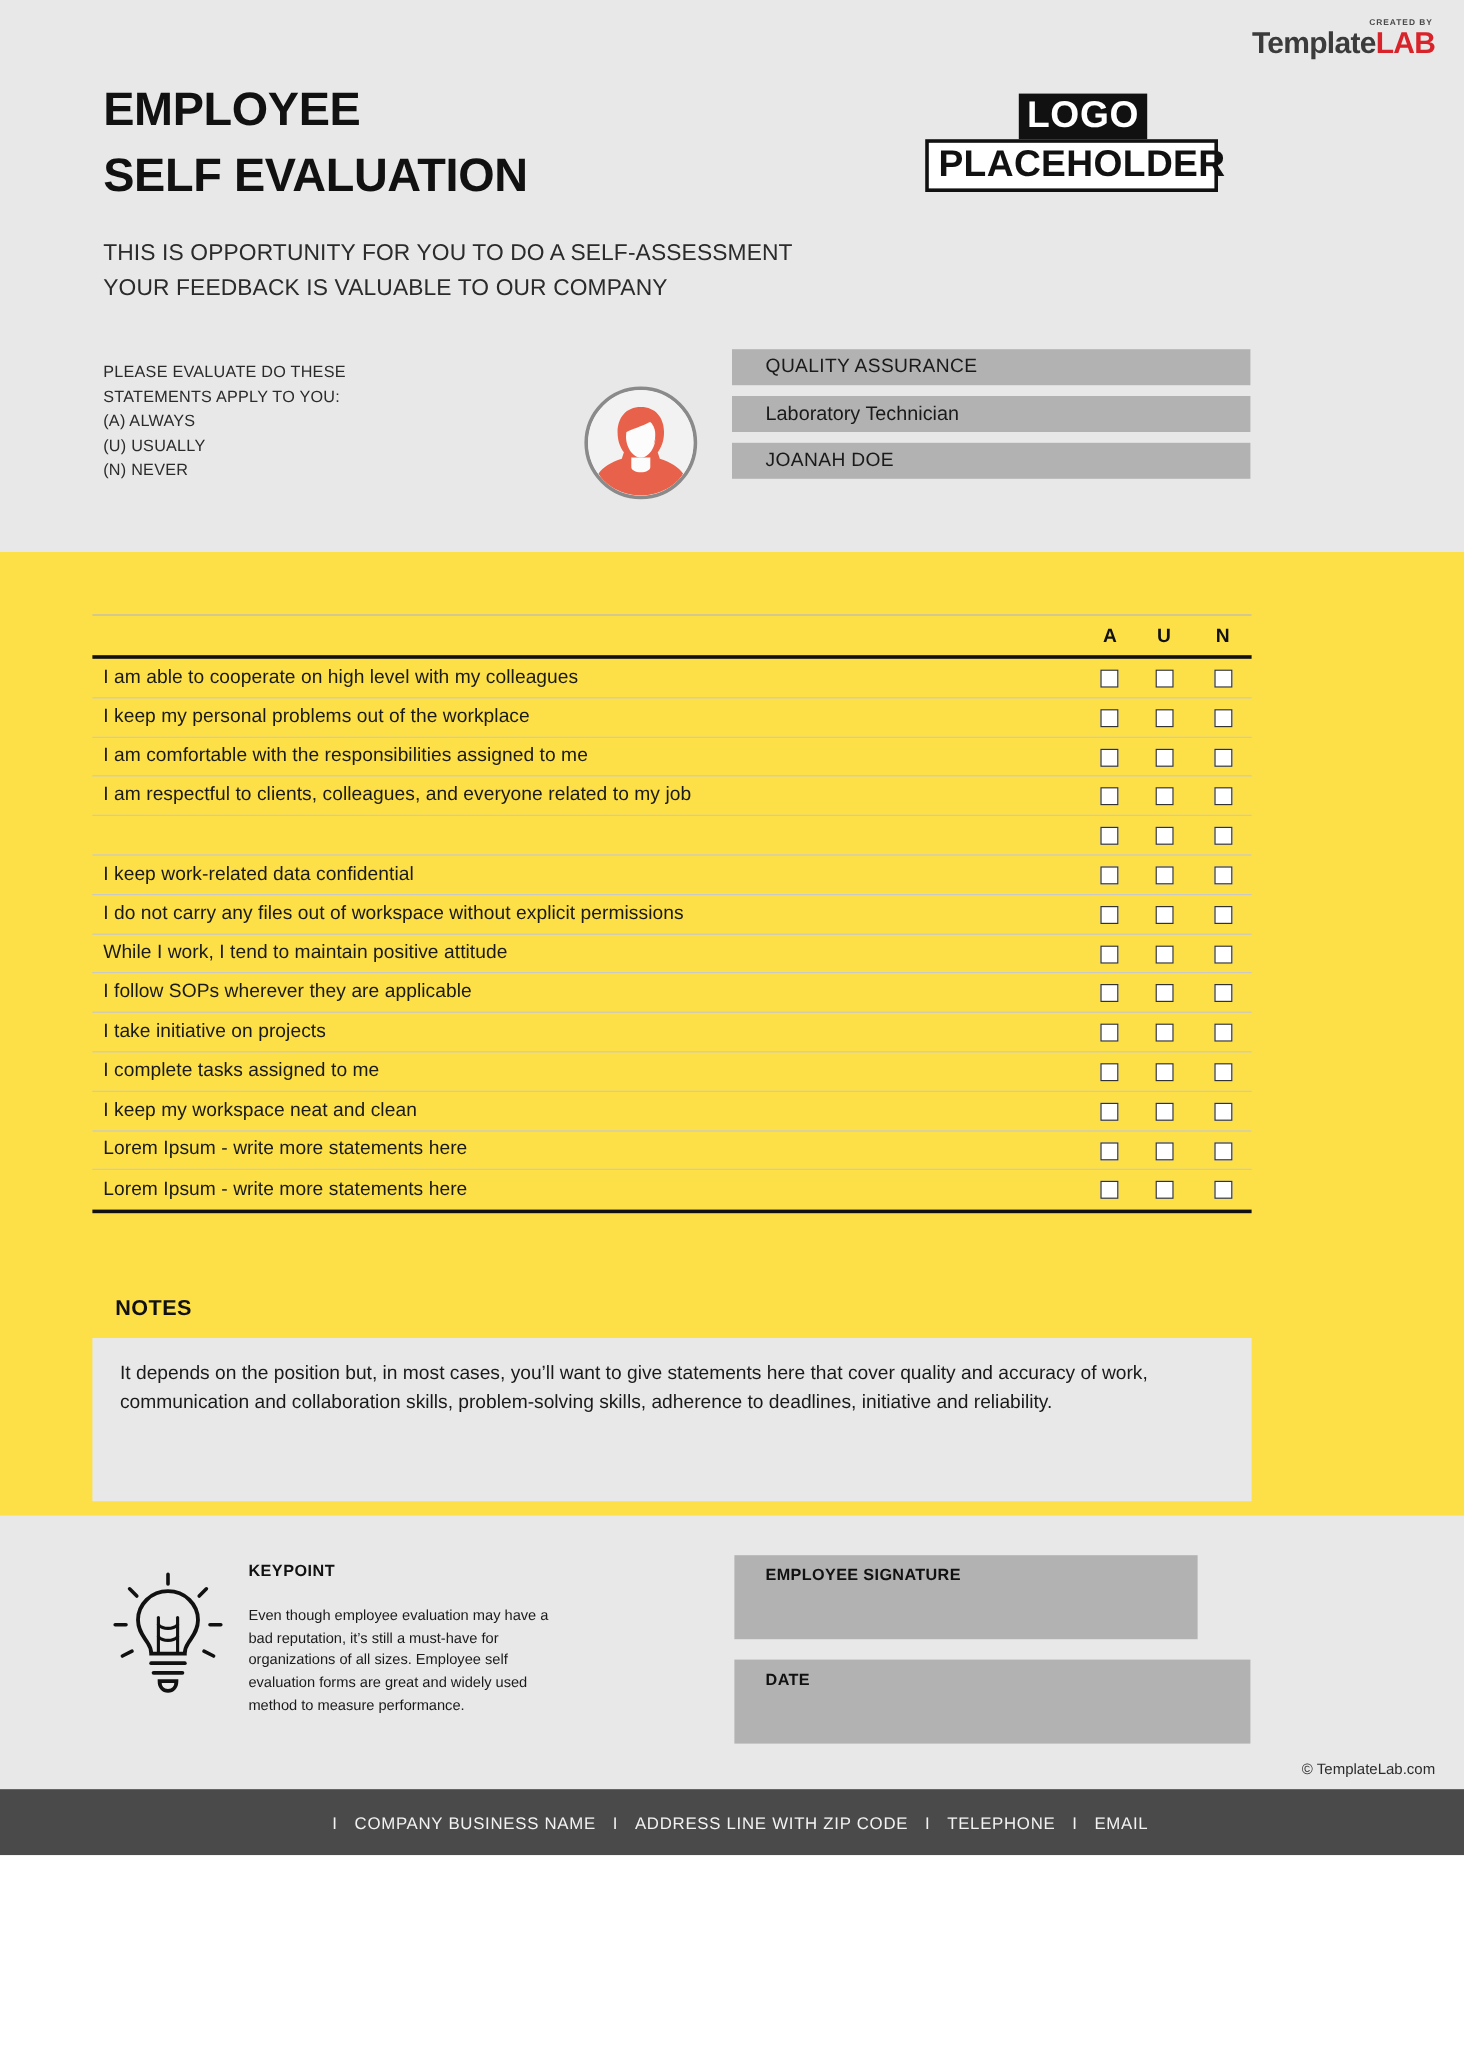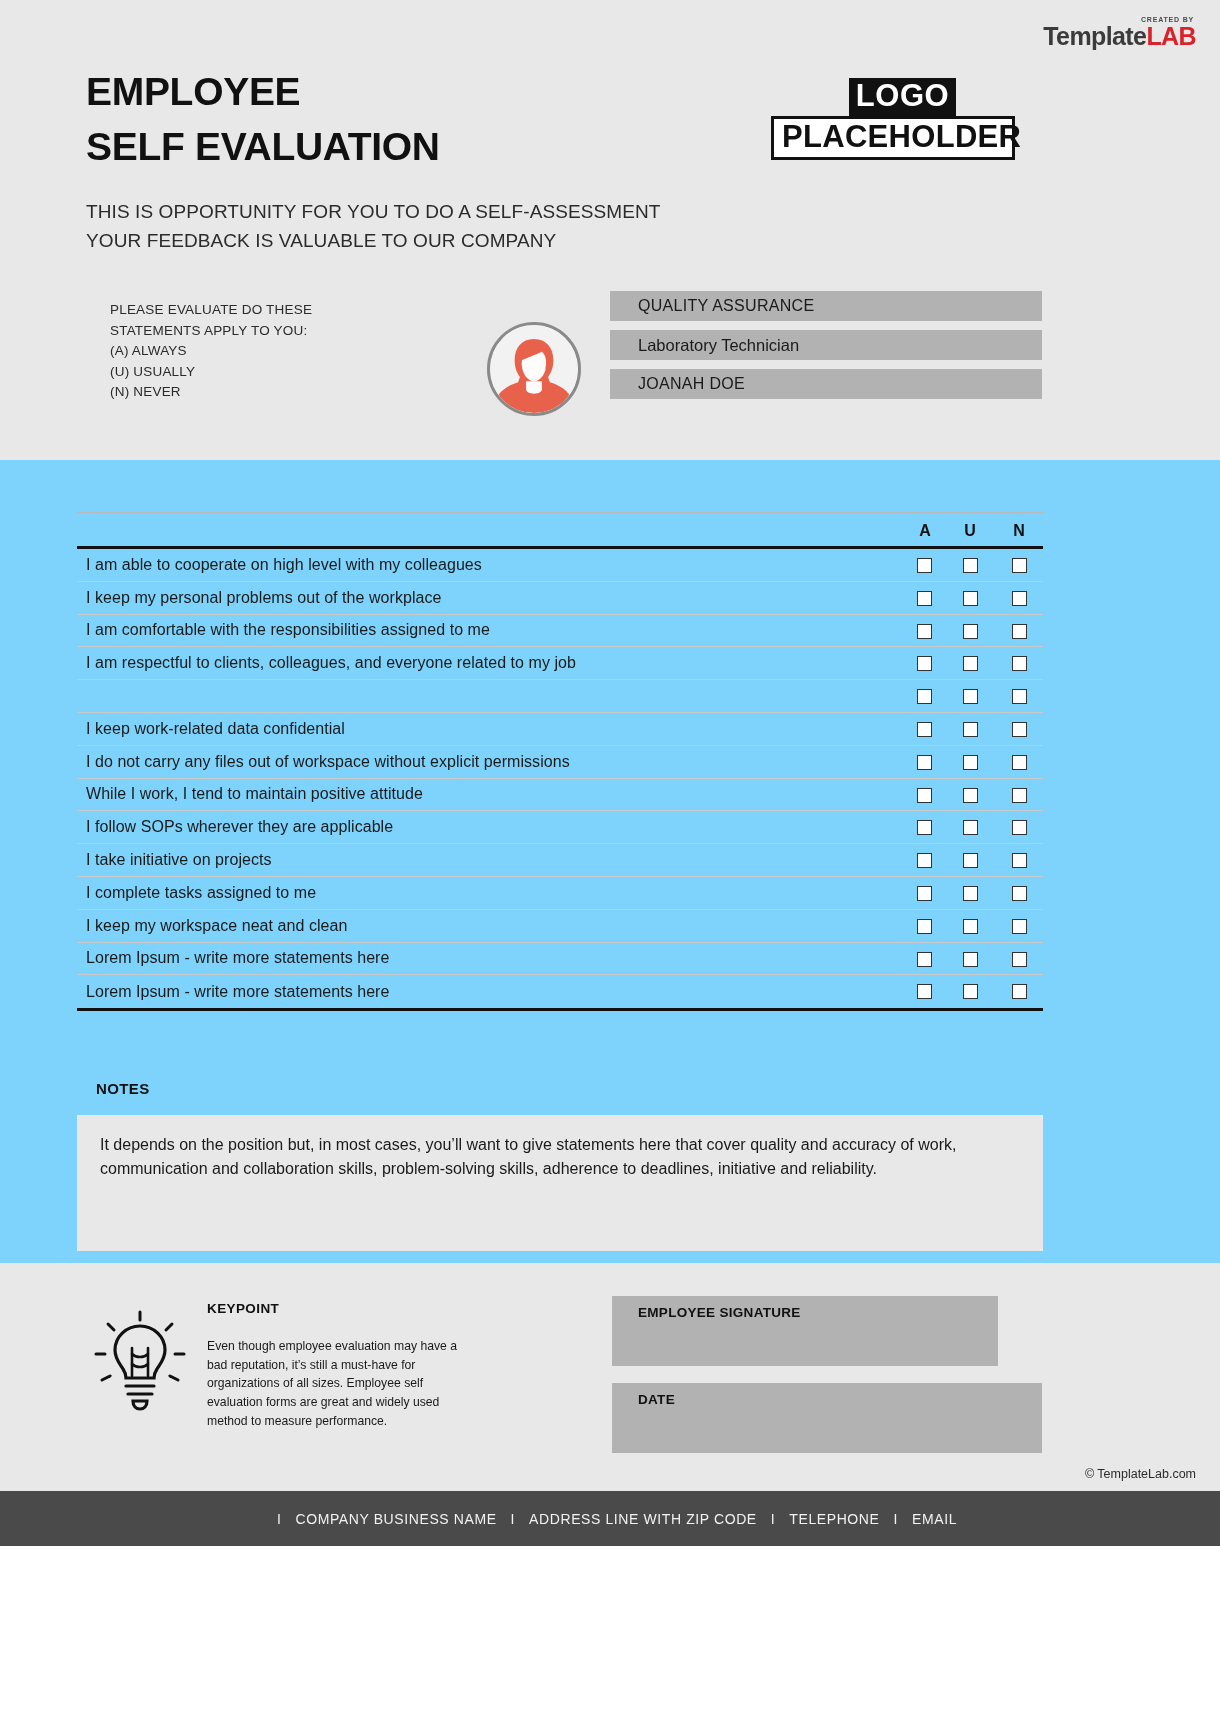--- a/index.html
+++ b/index.html
@@ -3,21 +3,21 @@
 <meta charset="utf-8">
 <style>
   * { box-sizing: border-box; margin: 0; padding: 0; }
   html, body {
     width: 1220px; height: 1717px;
     background: #ffffff;
     font-family: "Liberation Sans", sans-serif;
     color: #1a1a1a;
     overflow: hidden;
   }
-  .page { position: relative; width: 1220px; height: 1717px; background:#7dd3fc; }
+  .page { position: relative; width: 1220px; height: 1717px; background:#fde047; }
 
   
   .tl-logo {
     position: absolute; top: 16px; right: 24px;
     text-align: right; line-height: 1;
   }
   .tl-created {
     font-size: 7px; letter-spacing: .8px; font-weight: bold;
     color: #4a4a4a; display: block; margin-bottom: 1px; margin-right: 2px;
   }
@@ -34,21 +34,21 @@
   .title-line {
     font-size: 39px; font-weight: bold; letter-spacing: -0.3px;
     line-height: 1.42; color: #111;
   }
   .subtitle {
     position: absolute; left: 86px; top: 197px;
     font-size: 19px; line-height: 1.55; color: #2b2b2b; letter-spacing: .1px;
   }
   .legend {
     position: absolute; left: 86px; top: 300px;
-    font-size: 13.5px; line-height: 1.52; color: #2b2b2b; letter-spacing: .2px; margin-left: 24px;
+    font-size: 13.5px; line-height: 1.52; color: #2b2b2b; letter-spacing: .2px;
   }
 
   
   .logo-ph { position: absolute; left: 771px; top: 78px; width: 244px; }
   .logo-top {
     background: #111; color: #fff; font-size: 31px; font-weight: bold;
     letter-spacing: .5px; text-align: center; padding: 2px 0 4px 0;
     width: 107px; margin-left: 78px; line-height: 1.05;
   }
   .logo-bottom {
@@ -106,21 +106,21 @@
     border: 1.6px solid #333; background: #fff; top: 9px;
   }
   .cbA { left: 840px; }
   .cbU { left: 886px; }
   .cbN { left: 935px; }
   .tfoot { border-top: 3px solid #111; }
 
   
   .notes-label {
     position: absolute; left: 96px; top: 1080px;
-    font-size: 15px; font-weight: bold; letter-spacing: .4px; color: #111;
+    font-size: 18px; font-weight: bold; letter-spacing: .4px; color: #111;
   }
   .notes-box {
     position: absolute; left: 77px; top: 1115px; width: 966px; height: 136px;
     background: #e8e8e8;
   }
   .notes-text {
     padding: 18px 21px 0 23px; font-size: 16px; line-height: 1.52;
     color: #1a1a1a;
   }
 

